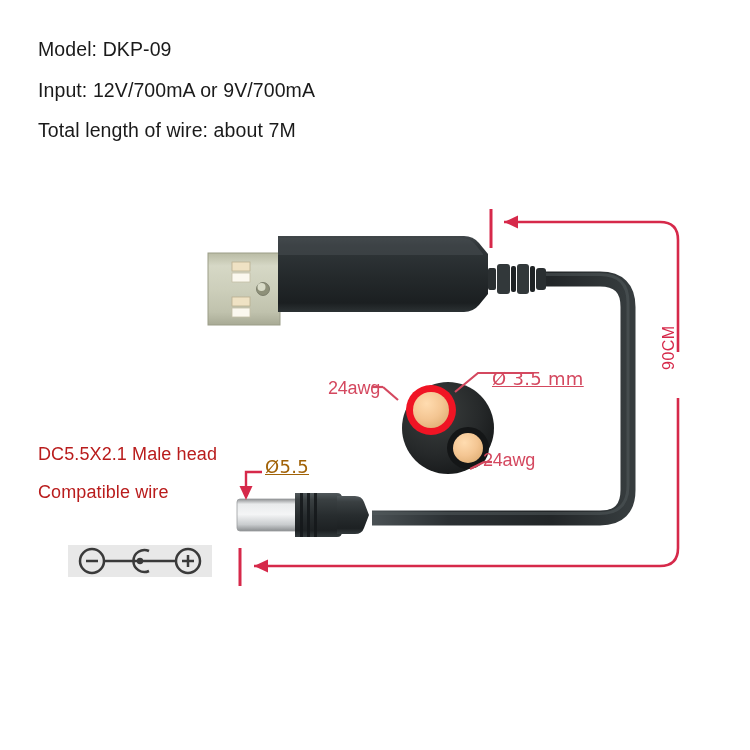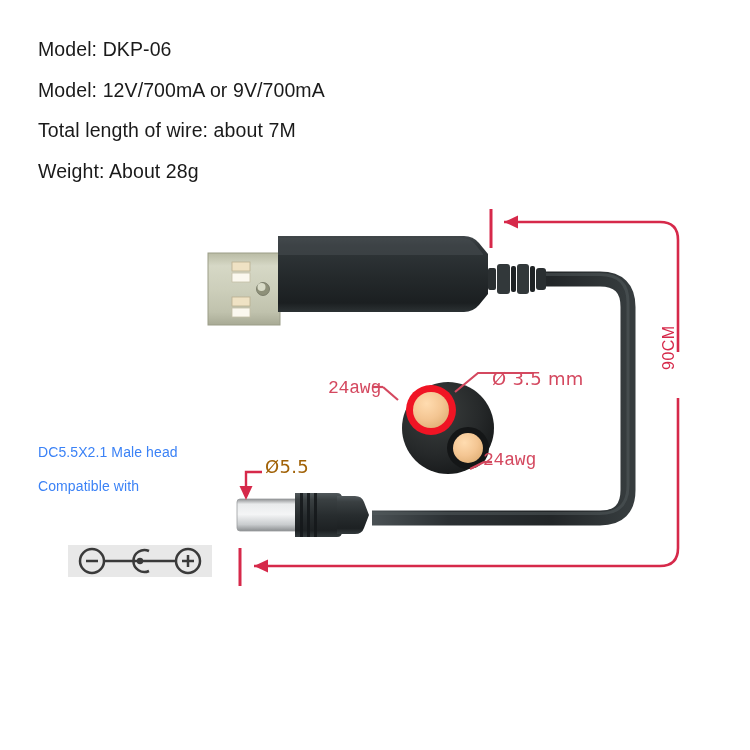--- a/index.html
+++ b/index.html
@@ -33,22 +33,22 @@
   }
 
   
   .dc-text {
     position: absolute;
     left: 38px;
     top: 445px;
     width: 260px;
   }
   .dc-line {
-    font-size: 14px;
-    color: #3b82f6;
+    font-size: 18px;
+    color: #b91c1c;
     line-height: 1;
     margin-bottom: 20px;
     white-space: nowrap;
     letter-spacing: 0.1px;
   }
 
   
   .polarity-badge {
     position: absolute;
     left: 68px;
@@ -68,27 +68,28 @@
     pointer-events: none;
   }
 
   
   .dim-label {
     position: absolute;
     color: #d6294a;
     font-size: 17px;
     white-space: nowrap;
     letter-spacing: 0.3px;
+    text-decoration: underline;
   }
   .awg-label {
     position: absolute;
     color: #d4485f;
     font-size: 18px;
     white-space: nowrap;
-    font-family: Liberation Mono, monospace;
+    font-family: Liberation Sans, sans-serif;
     letter-spacing: -0.2px;
   }
   .label-90cm {
     position: absolute;
     left: 660px;
     top: 370px;
     color: #d6294a;
     font-size: 16px;
     letter-spacing: 0.5px;
     transform: rotate(-90deg);
@@ -111,29 +112,28 @@
   }
   .awg-tl { left: 328px; top: 378px; }
   .awg-br { left: 483px; top: 450px; }
 </style>
 </head>
 <body>
 
 <div id="page">
 
   <div class="spec-list">
-    <div class="spec-line">Model: DKP-06</div>
-    <div class="spec-line">Model: 12V/700mA or 9V/700mA</div>
+    <div class="spec-line">Model: DKP-09</div>
+    <div class="spec-line">Input: 12V/700mA or 9V/700mA</div>
     <div class="spec-line">Total length of wire: about 7M</div>
-    <div class="spec-line">Weight: About 28g</div>
   </div>
 
   <div class="dc-text">
     <div class="dc-line">DC5.5X2.1 Male head</div>
-    <div class="dc-line">Compatible with</div>
+    <div class="dc-line">Compatible wire</div>
   </div>
 
   <div class="polarity-badge"></div>
 
   <svg class="layer" viewBox="0 0 750 750">
     <defs>
       <linearGradient id="usbShell" x1="0" y1="0" x2="0" y2="1">
         <stop offset="0%" stop-color="#b9bba4"></stop>
         <stop offset="18%" stop-color="#d6d8c6"></stop>
         <stop offset="50%" stop-color="#cdcfbb"></stop>

